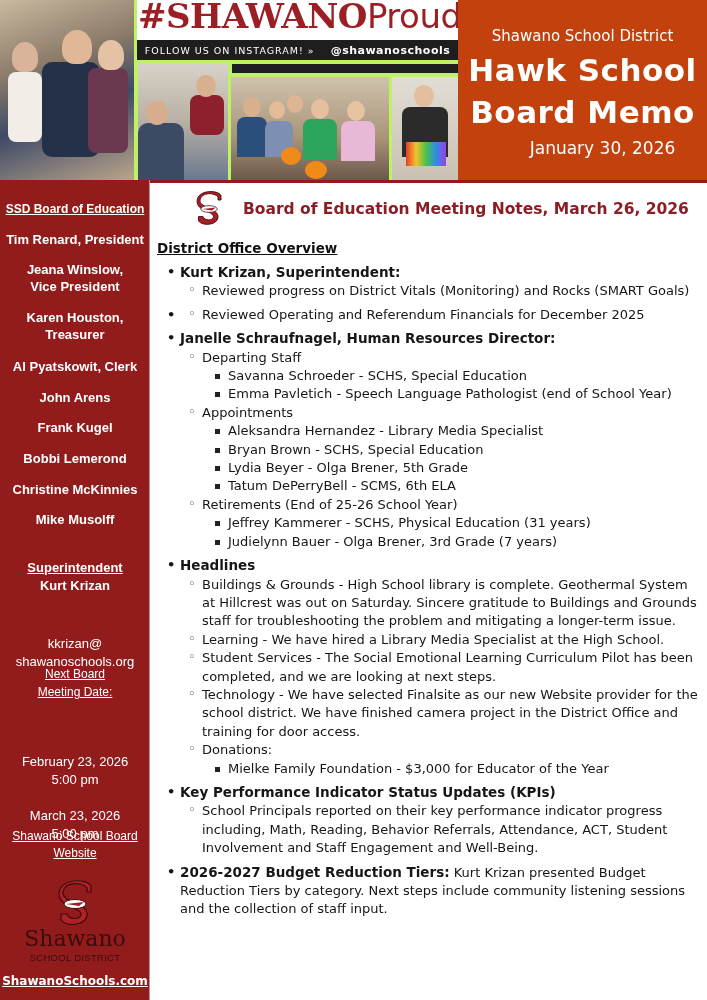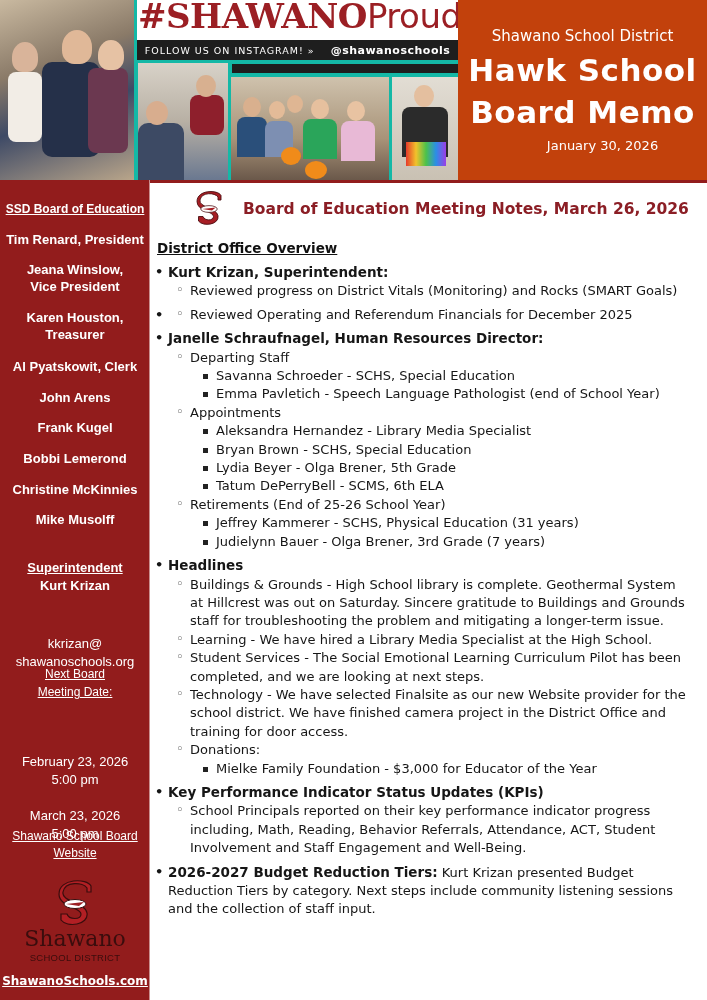--- a/index.html
+++ b/index.html
@@ -1,21 +1,21 @@
 <!DOCTYPE html>
 <html><head>
 <meta charset="utf-8">
 <style>
   * { box-sizing: border-box; margin: 0; padding: 0; }
   html, body { width: 707px; height: 1000px; background: #ffffff; overflow: hidden; }
   body { position: relative; font-family: "DejaVu Sans", sans-serif; color: #111; }
 
   
   .header { position: absolute; left: 0; top: 0; width: 707px; height: 180px; background: #8f1b1b; }
-  .collage { position: absolute; left: 0; top: 0; width: 458px; height: 181px; background: #14b8a6; overflow: hidden; }
+  .collage { position: absolute; left: 0; top: 0; width: 458px; height: 181px; background: #bef264; overflow: hidden; }
   .photo { position: absolute; overflow: hidden; }
   .photo-main { left: 0; top: 0; width: 134px; height: 180px;
     background: linear-gradient(160deg,#c9b9a0 0%,#8a7a68 35%,#3e4a66 60%,#b9a58a 100%); }
   .photo-main .fig { position: absolute; border-radius: 50% 50% 40% 40%; }
   .fig-a { left: 12px; top: 42px; width: 26px; height: 30px; background: #d9b49a; }
   .fig-b { left: 62px; top: 30px; width: 30px; height: 34px; background: #e0b898; }
   .fig-c { left: 98px; top: 40px; width: 26px; height: 30px; background: #e6c2a4; }
   .body-a { position: absolute; left: 8px; top: 72px; width: 34px; height: 70px; background: #f2ede6; border-radius: 8px; }
   .body-b { position: absolute; left: 42px; top: 62px; width: 58px; height: 95px; background: #253049; border-radius: 10px; }
   .body-c { position: absolute; left: 88px; top: 68px; width: 40px; height: 85px; background: #6b3850; border-radius: 8px; }
@@ -38,42 +38,42 @@
   .photo-3 .pumpkin { position: absolute; border-radius: 50%; background: #f08b1a; }
   .photo-4 { left: 392px; top: 77px; width: 66px; height: 103px; background: linear-gradient(180deg,#e2ddd4 0%,#c9c1b3 100%); }
   .photo-4 .head { position: absolute; left: 22px; top: 8px; width: 20px; height: 22px; border-radius: 50%; background: #e4bf9f; }
   .photo-4 .shirt { position: absolute; left: 10px; top: 30px; width: 46px; height: 50px; background: #2b2b2b; border-radius: 8px 8px 0 0; }
   .photo-4 .art { position: absolute; left: 14px; top: 65px; width: 40px; height: 24px; background: linear-gradient(90deg,#e63a2b,#f2c22b,#4cc24a,#2b8ee6,#9b3ee6); }
 
   .banner { position: absolute; left: 458px; top: 0; width: 249px; height: 180px; background: #c2410c; color: #fff; text-align: center; }
   .banner .district { position: absolute; left: 0; width: 100%; top: 27px; font-size: 15px; font-weight: normal; }
   .banner .title1 { position: absolute; left: 0; width: 100%; top: 52px; font-size: 31px; font-weight: bold; letter-spacing: 0.5px; }
   .banner .title2 { position: absolute; left: 0; width: 100%; top: 94px; font-size: 31px; font-weight: bold; letter-spacing: 0.5px; }
-  .banner .date { position: absolute; left: 0; width: 100%; top: 138px; font-size: 13px; padding-left: 40px; }
+  .banner .date { position: absolute; left: 0; width: 100%; top: 138px; font-size: 17px; padding-left: 40px; }
 
   
   .sidebar { position: absolute; left: 0; top: 180px; width: 150px; height: 820px; background: #921c1c; color: #fff; text-align: center; font-family: "Liberation Sans", sans-serif; border-right: 1px solid #c98f8f; }
   .sb-heading { position: absolute; left: 0; width: 150px; font-size: 12px; font-weight: bold; text-decoration: underline; }
   .sb-member { position: absolute; left: 0; width: 150px; font-size: 13px; font-weight: bold; line-height: 17px; }
   .sb-text { position: absolute; left: 0; width: 150px; font-size: 13px; line-height: 18px; margin-top: 41px; }
   .sb-link { position: absolute; left: 0; width: 150px; font-size: 12px; line-height: 17px; text-decoration: underline; color: #fff; }
   .sb-logo { position: absolute; left: 0; width: 150px; top: 700px; }
   .sb-logo .s-mark { position: absolute; left: 57px; top: 0; width: 36px; height: 48px; }
   .sb-logo .name { position: absolute; left: 0; width: 150px; top: 46px; font-family: "DejaVu Serif", serif; font-size: 22px; color: #3a0d0d; text-align: center; }
   .sb-logo .sub { position: absolute; left: 0; width: 150px; top: 72px; font-size: 9.5px; color: #3a0d0d; letter-spacing: 0.3px; }
   .sb-site { position: absolute; left: 0; width: 150px; top: 794px; font-family: "DejaVu Sans", sans-serif; font-size: 12px; font-weight: bold; text-decoration: underline; color: #fff; }
 
   
   .main { position: absolute; left: 150px; top: 180px; width: 557px; height: 820px; border-top: 3px solid #921c1c; }
   .main-header { position: absolute; left: 44px; top: 8px; display: flex; align-items: center; }
   .main-logo { width: 30px; height: 36px; margin-right: 19px; }
   .main-title { font-size: 15.5px; font-weight: bold; color: #8b1e25; white-space: nowrap; }
   .section-title { position: absolute; left: 7px; top: 57px; font-size: 13.5px; font-weight: bold; text-decoration: underline; color: #111; }
 
-  .notes { position: absolute; left: 18px; top: 80px; width: 520px; font-size: 13px; line-height: 18.4px; color: #161616; }
+  .notes { position: absolute; left: 30px; top: 80px; width: 520px; font-size: 13px; line-height: 18.4px; color: #161616; }
   .notes ul { list-style: none; }
   .l1 > li { position: relative; padding-left: 0; margin-bottom: 5px; }
   .l1 > li::before { content: "•"; position: absolute; left: -13px; top: 0; font-weight: bold; }
   .l1 .head { font-weight: bold; font-size: 13.5px; }
   .l2 { margin-left: 22px; }
   .l2 > li { position: relative; }
   .l2 > li::before { content: "◦"; position: absolute; left: -14px; top: -1px; font-size: 13px; color: #555; }
   .l3 { margin-left: 12px; }
   .l3 > li { position: relative; padding-left: 14px; }
   .l3 > li::before { content: ""; position: absolute; left: 1px; top: 7px; width: 5px; height: 5px; background: #222; }

